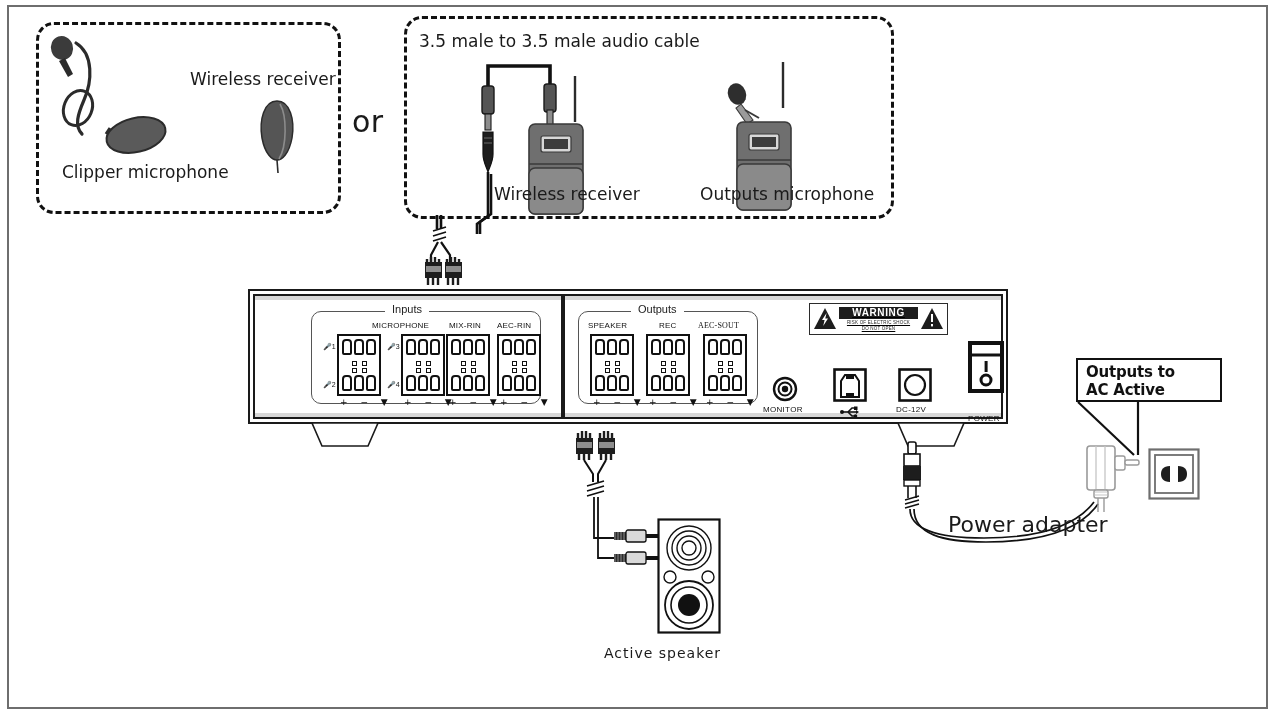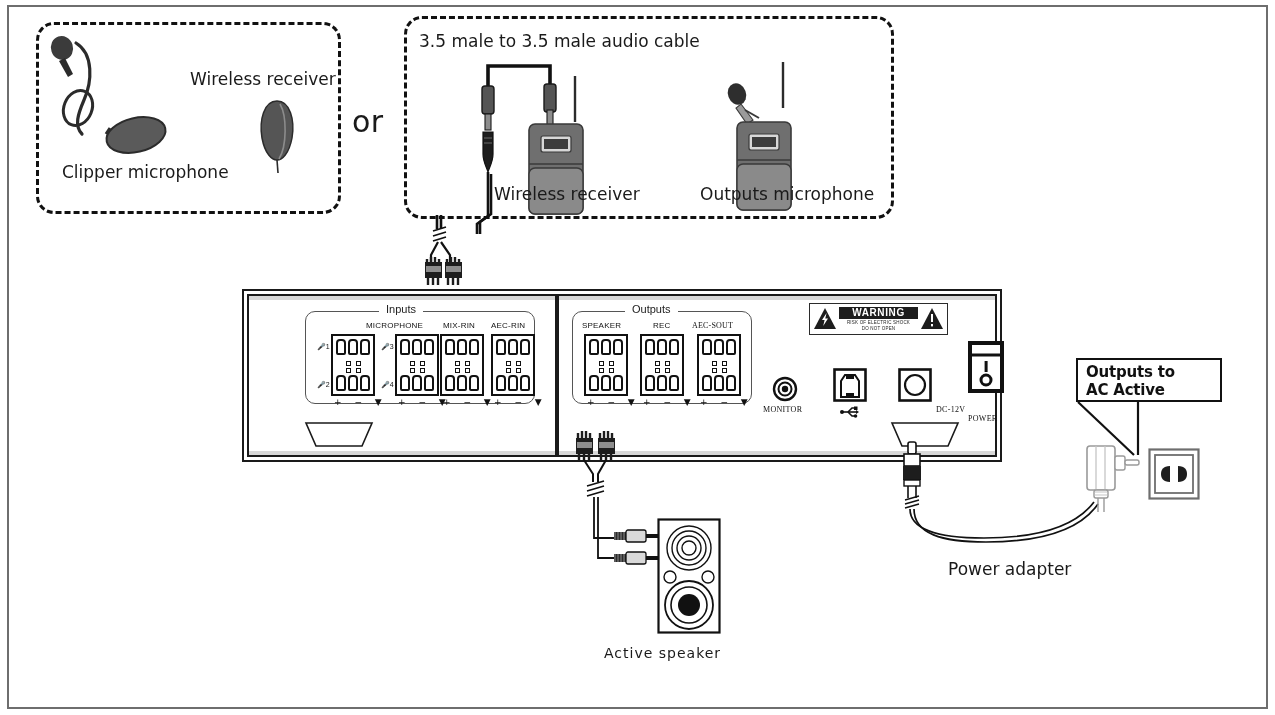--- a/index.html
+++ b/index.html
@@ -47,30 +47,30 @@
     font-family: "DejaVu Sans", sans-serif;
     color: #1a1a1a;
     white-space: nowrap;
   }
   .lbl-clipper   { left: 62px;  top: 162px; font-size: 17px; }
   .lbl-wrecv-l   { left: 190px; top: 69px;  font-size: 17px; }
   .lbl-cable     { left: 419px; top: 31px;  font-size: 17px; }
   .lbl-wrecv-r   { left: 494px; top: 184px; font-size: 17px; }
   .lbl-wmic      { left: 700px; top: 184px; font-size: 17px; }
   .lbl-speaker   { left: 604px; top: 645px; font-size: 14px; letter-spacing: 1px; }
-  .lbl-padapter  { left: 948px; top: 512px; font-size: 17px; margin-top: 47px; }
+  .lbl-padapter  { left: 948px; top: 512px; font-size: 22px; }
 
   
   svg.art { position: absolute; overflow: visible; }
 
   
   .device {
     position: absolute;
-    left: 242px; top: 289px;
-    width: 760px; height: 173px;
+    left: 248px; top: 289px;
+    width: 760px; height: 135px;
   }
   .device-outer {
     position: absolute; inset: 0;
     border: 2px solid #1a1a1a;
     background: #fff;
   }
   .device-inner {
     position: absolute;
     left: 5px; top: 5px; right: 5px; bottom: 5px;
     border: 2px solid #1a1a1a;
@@ -171,20 +171,21 @@
   
   .warning {
     position: absolute;
     left: 809px; top: 303px;
     width: 139px; height: 32px;
     border: 1.5px solid #2b2b2b;
     background: #fff;
     display: flex; align-items: center;
     padding: 2px 3px;
     gap: 2px;
+    text-decoration: underline;
   }
   .warning .tri { flex: 0 0 auto; }
   .warning .mid {
     flex: 1 1 auto;
     display: flex; flex-direction: column; align-items: center;
     justify-content: center;
   }
   .warning .wtitle {
     background: #1d1d1d; color: #fff;
     font-size: 10px; font-weight: bold;
@@ -198,21 +199,21 @@
     font-size: 4.5px; color: #1d1d1d; text-align: center;
     line-height: 5.5px; letter-spacing: 0.2px;
     font-family: "Liberation Sans", sans-serif;
     margin-top: 1px;
   }
 
   .jack-label {
     position: absolute;
     font-size: 8px;
     color: #111;
-    font-family: Liberation Serif, serif;
+    font-family: Liberation Sans, sans-serif;
     letter-spacing: 0.3px;
     white-space: nowrap;
   }
 
   
   .callout {
     position: absolute;
     left: 1076px; top: 358px;
     width: 146px; height: 44px;
     border: 2.5px solid #111;
@@ -563,21 +564,21 @@
     <path d="M8 6 L12 10 L15 10" stroke="#111" stroke-width="1.6" fill="none"></path>
     <rect x="14" y="0.5" width="3.5" height="3.5" fill="#111"></rect>
     <circle cx="15.5" cy="10" r="1.8" fill="#111"></circle>
     <path d="M16 4 L19 6 L16 8 Z" fill="#111"></path>
   </svg>
 
   <svg class="art" style="left:898px; top:368px;" width="34" height="34" viewBox="0 0 34 34">
     <rect x="1.5" y="1.5" width="31" height="31" fill="#fff" stroke="#111" stroke-width="2.6"></rect>
     <circle cx="17" cy="17" r="10" fill="#fff" stroke="#111" stroke-width="2.2"></circle>
   </svg>
-  <div class="jack-label" style="left:896px; top:405px;margin-left:40px;">DC-12V</div>
+  <div class="jack-label" style="left:896px; top:405px;">DC-12V</div>
 
   <svg class="art" style="left:968px; top:341px;" width="36" height="52" viewBox="0 0 36 52">
     <rect x="2" y="2" width="32" height="48" fill="#fff" stroke="#111" stroke-width="4"></rect>
     <path d="M4 14 L32 14" stroke="#111" stroke-width="3"></path>
     <rect x="16.6" y="20" width="3" height="11" fill="#111"></rect>
     <circle cx="18" cy="39" r="5" fill="#fff" stroke="#111" stroke-width="3"></circle>
   </svg>
   <div class="jack-label" style="left:968px; top:414px;">POWER</div>
 
   <svg class="art" style="left:572px; top:430px;" width="130" height="150" viewBox="0 0 130 150">

